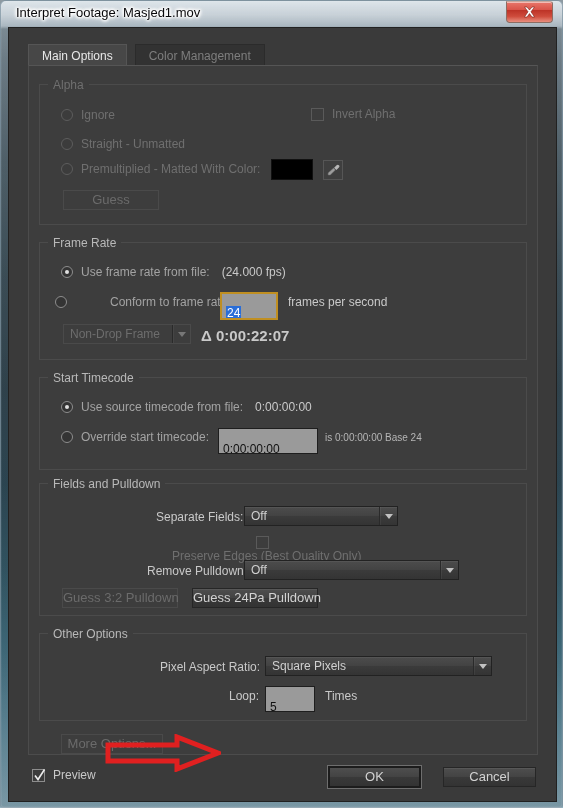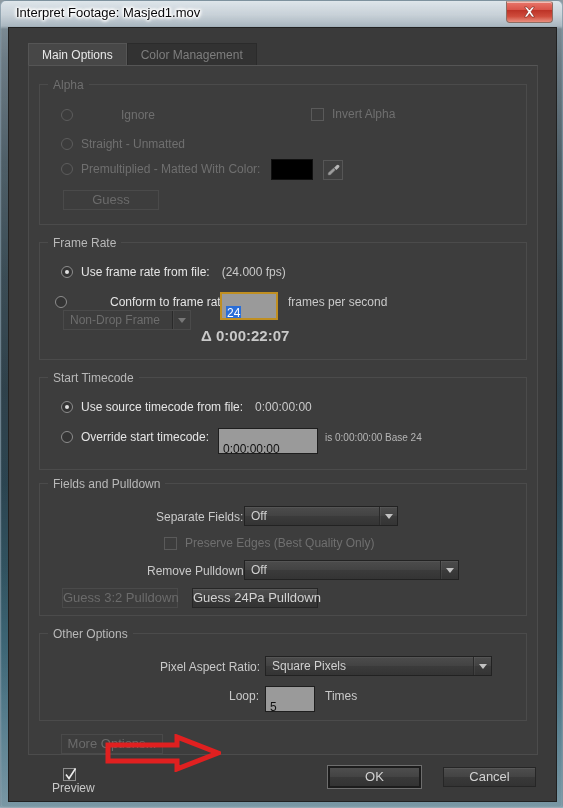--- a/index.html
+++ b/index.html
@@ -101,22 +101,23 @@
     color: #c8c8c8;
     font-size: 12px;
   }
 
   
   #tabstrip {
     position: absolute;
     left: 19px;
     top: 15px;
     display: flex;
-    align-items: flex-start;
+    align-items: center;
     height: 24px;
+    gap: 8px;
   }
   .tab {
     height: 23px;
     line-height: 23px;
     padding: 0 13px;
     font-size: 12px;
     box-sizing: border-box;
     cursor: pointer;
     border: 1px solid #2b2b2b;
     border-bottom: none;
@@ -176,21 +177,21 @@
   }
   .radio.dim { border-color: #5d5d5d; background: #3c3c3c; }
   .radio.checked::after {
     content: "";
     position: absolute;
     left: 3px; top: 3px;
     width: 4px; height: 4px;
     border-radius: 50%;
     background: #e0e0e0;
   }
-  .radio-label { margin-left: 8px; color: #e5e5e5; white-space: nowrap; }
+  .radio-label { margin-left: 8px; color: #a3a3a3; white-space: nowrap; }
   .dimtext { color: #6f6f6f; }
 
   
   .checkbox {
     width: 13px; height: 13px;
     box-sizing: border-box;
     background: #3b3b3b;
     border: 1px solid #8d8d8d;
     position: relative;
     flex: 0 0 auto;
@@ -341,21 +342,21 @@
     <div id="tabstrip">
       <div class="tab active">Main Options</div>
       <div class="tab inactive">Color Management</div>
     </div>
 
     <div id="tabpage">
 
       <div class="group disabled" style="left:10px; top:18px; width:488px; height:141px;">
         <div class="legend">Alpha</div>
 
-        <div class="row" style="left:21px; top:23px;gap:40px;">
+        <div class="row" style="left:21px; top:23px;">
           <span class="radio dim"></span>
           <span class="radio-label dimtext">Ignore</span>
         </div>
 
         <div class="row" style="left:271px; top:22px;">
           <span class="checkbox dim"></span>
           <span class="checkbox-label dimtext">Invert Alpha</span>
         </div>
 
         <div class="row" style="left:21px; top:52px;">
@@ -394,21 +395,21 @@
         <div class="row" style="left:15px; top:52px;gap:35px;">
           <span class="radio"></span>
           <span class="radio-label">Conform to frame rate:</span>
         </div>
 
         <div class="field focused" style="position:absolute; left:180px; top:49px; width:58px;">
           <span class="sel">24</span>
         </div>
         <div class="label" style="position:absolute; left:248px; top:52px;">frames per second</div>
 
-        <div class="dropdown dim" style="position:absolute; left:23px; top:67px; width:128px;">
+        <div class="dropdown dim" style="position:absolute; left:23px; top:81px; width:128px;">
           <span class="dd-value">Non-Drop Frame</span>
           <span class="dd-arrow">
               <i></i>
             </span>
         </div>
         <div class="label" style="position:absolute; left:161px; top:84px; font-weight:bold; font-size:15px;">Δ 0:00:22:07</div>
       </div>
 
       <div class="group" style="left:10px; top:311px; width:488px; height:93px;">
         <div class="legend">Start Timecode</div>
@@ -434,21 +435,21 @@
         <div class="legend">Fields and Pulldown</div>
 
         <div class="label" style="position:absolute; left:116px; top:26px;">Separate Fields:</div>
         <div class="dropdown" style="position:absolute; left:204px; top:22px; width:154px;">
           <span class="dd-value">Off</span>
           <span class="dd-arrow">
               <i></i>
             </span>
         </div>
 
-        <div class="row" style="left:124px; top:52px;">
+        <div class="row" style="left:124px; top:52px;flex-direction:column;">
           <span class="checkbox dim"></span>
           <span class="checkbox-label dimtext">Preserve Edges (Best Quality Only)</span>
         </div>
 
         <div class="label" style="position:absolute; left:107px; top:80px;">Remove Pulldown:</div>
         <div class="dropdown" style="position:absolute; left:204px; top:76px; width:215px;">
           <span class="dd-value">Off</span>
           <span class="dd-arrow">
               <i></i>
             </span>
@@ -480,21 +481,21 @@
 
       <div id="annotation-arrow">
         <svg width="116" height="38" viewBox="0 0 116 38" aria-hidden="true">
           <path d="M3 11 L72 11 L72 3 L113 19 L72 35 L72 27 L3 27 Z" fill="none" stroke="#e02020" stroke-width="5" stroke-linejoin="miter"></path>
         </svg>
       </div>
 
     </div>
 
     <div id="bottombar">
-      <div class="row" style="left:16px; top:2px;flex-direction:column;">
+      <div class="row" style="left:4px; top:2px;">
         <span class="checkbox checked">
           <svg width="13" height="14" viewBox="0 0 13 14" aria-hidden="true">
             <path d="M2 6.5 L5 10.5 L11.5 0.5" fill="none" stroke="#ececec" stroke-width="1.6"></path>
           </svg>
         </span>
         <span class="checkbox-label">Preview</span>
       </div>
 
       <div class="btn default" style="position:absolute; right:116px; top:0px; width:93px; height:22px; line-height:18px;">OK</div>
       <div class="btn" style="position:absolute; right:1px; top:1px; width:93px; height:20px;">Cancel</div>

